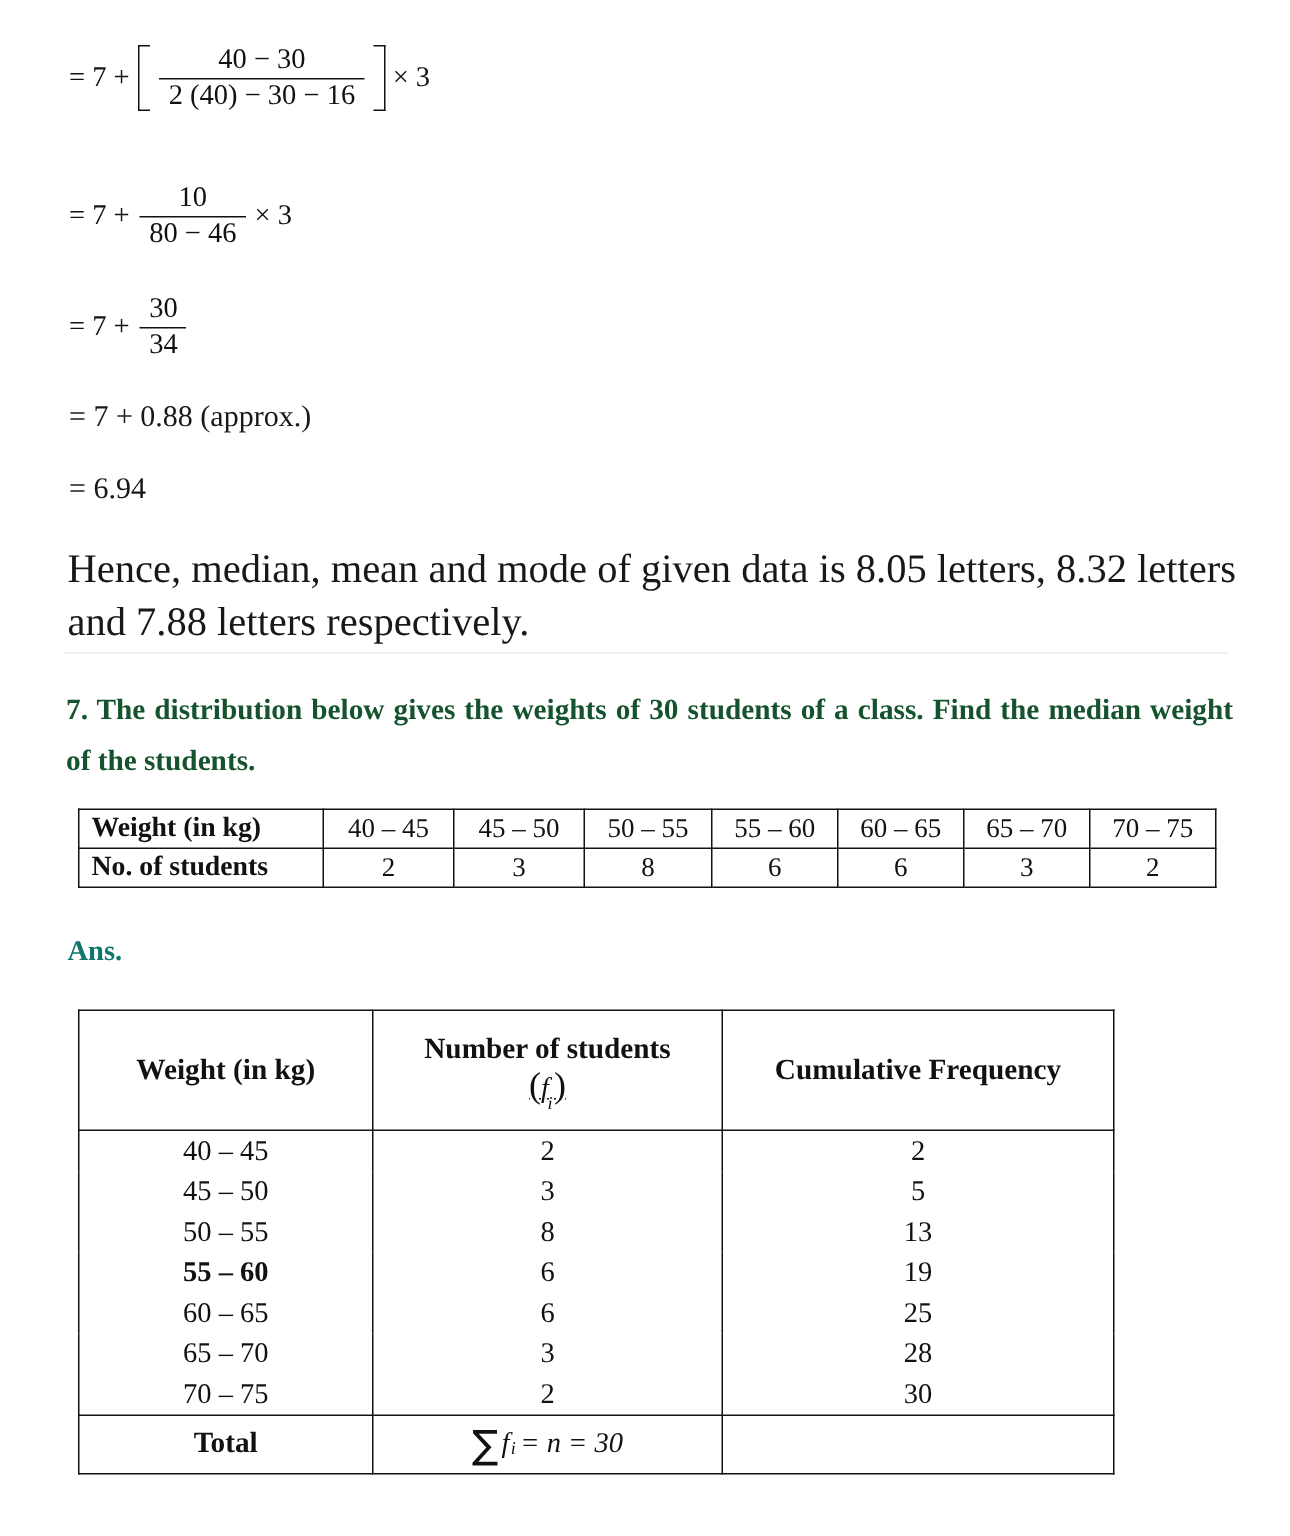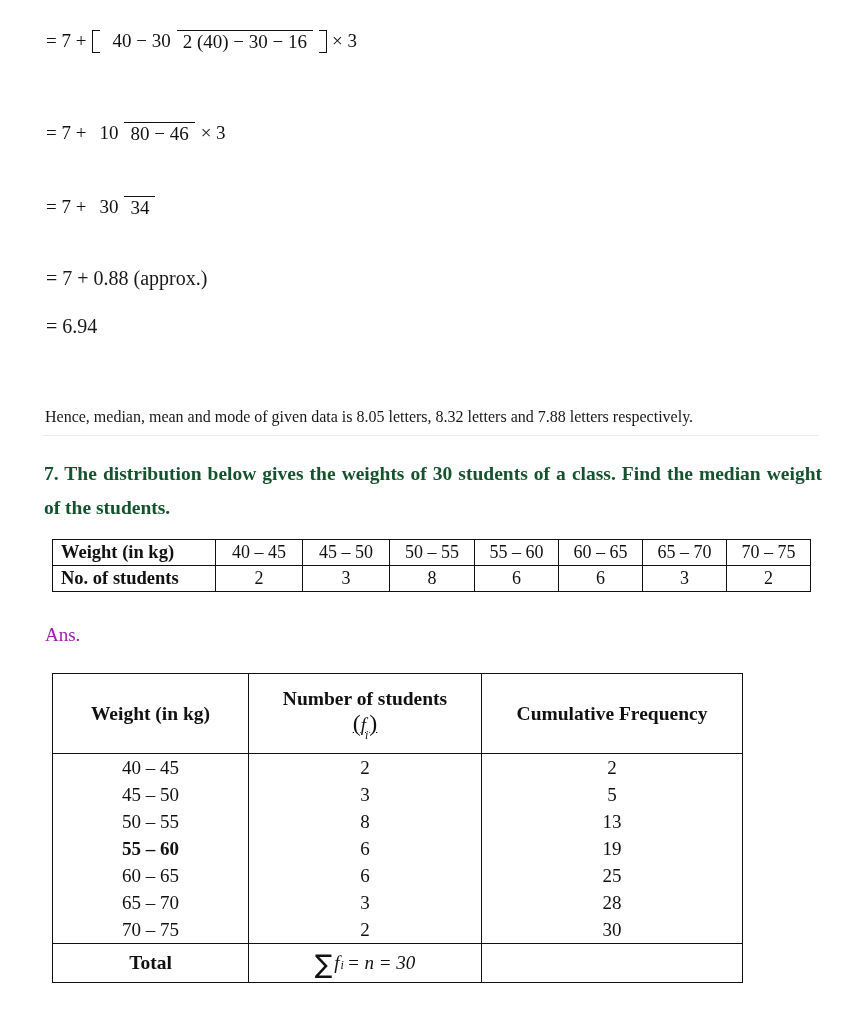--- a/index.html
+++ b/index.html
@@ -31,21 +31,21 @@
     white-space: nowrap;
     display: flex;
     align-items: center;
   }
   .eq .lead {
     font-size: 19px;
     margin-right: 4px;
   }
   .frac {
     display: inline-flex;
-    flex-direction: row;
+    flex-direction: column;
     align-items: center;
     vertical-align: middle;
     margin: 0 3px;
     line-height: 1.08;
   }
   .frac .num {
     padding: 0 6px 1px 6px;
     font-size: 19px;
   }
   .frac .den {
@@ -81,40 +81,39 @@
   .line {
     position: absolute;
     font-size: 20px;
     line-height: 1.0;
     color: #181818;
     white-space: nowrap;
     text-align: center;
   }
   .para {
     position: absolute;
-    font-size: 16px;
+    font-size: 27px;
     line-height: 35px;
     color: #181818;
     width: 780px;
-    margin-top: 37px;
   }
   .qtext {
     position: absolute;
     font-size: 19.5px;
     font-weight: bold;
     line-height: 34px;
     width: 778px;
     text-align: justify;
     color: #14532d;
   }
   .ans {
     position: absolute;
     font-size: 19px;
-    font-weight: normal;
-    color: #a21caf;
+    font-weight: bold;
+    color: #0f766e;
     text-align: right;
   }
 
   .divider {
     position: absolute;
     height: 1px;
     background: #eceaea;
   }
 
   

